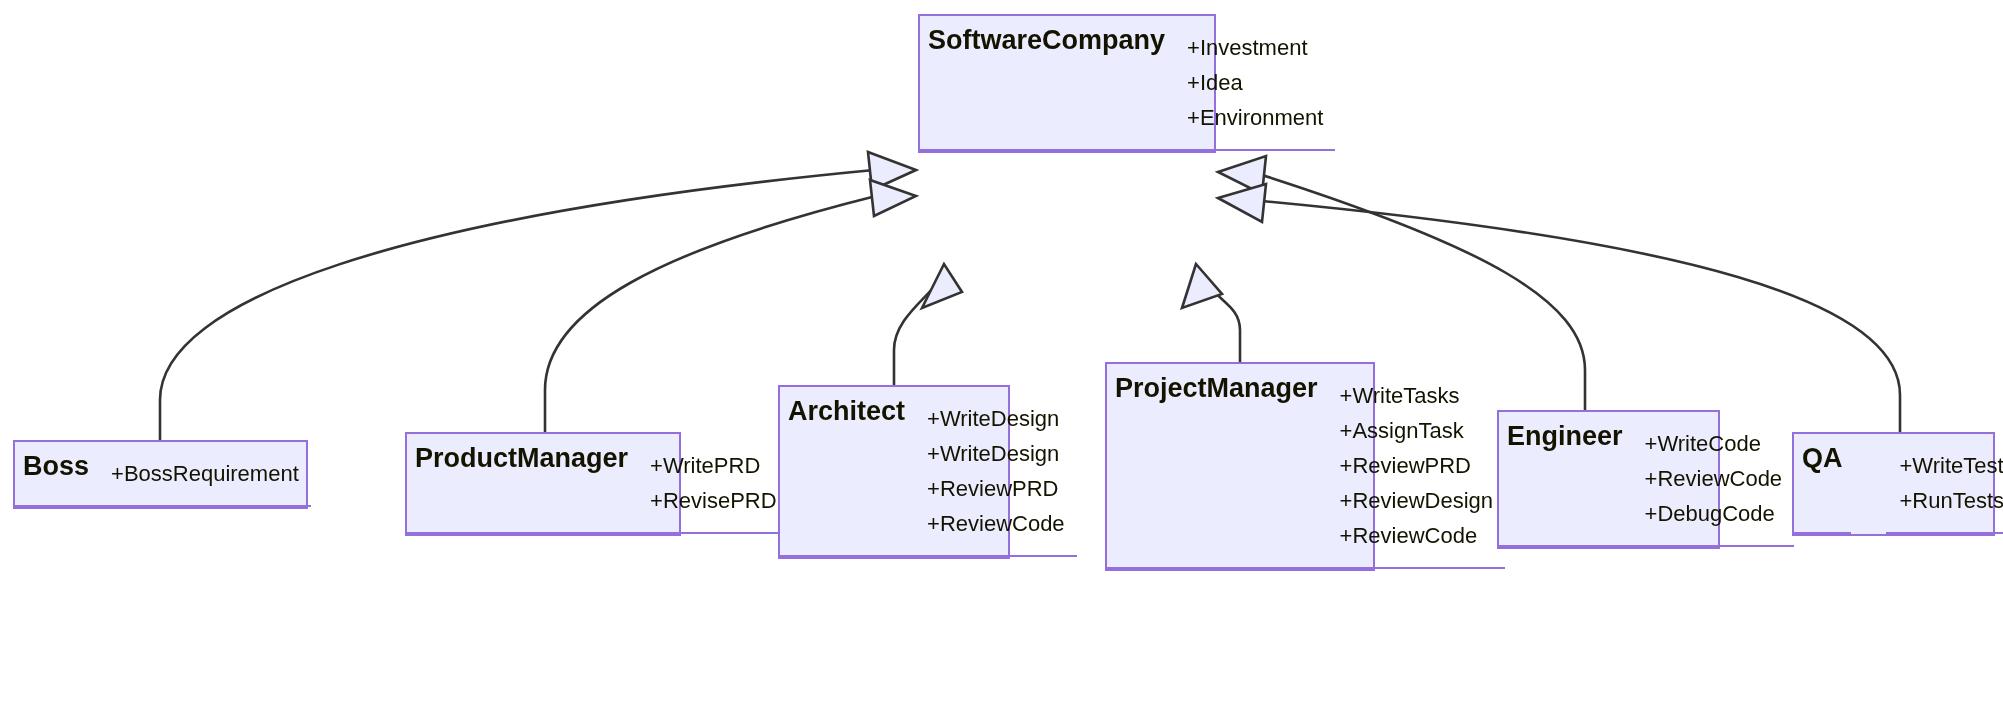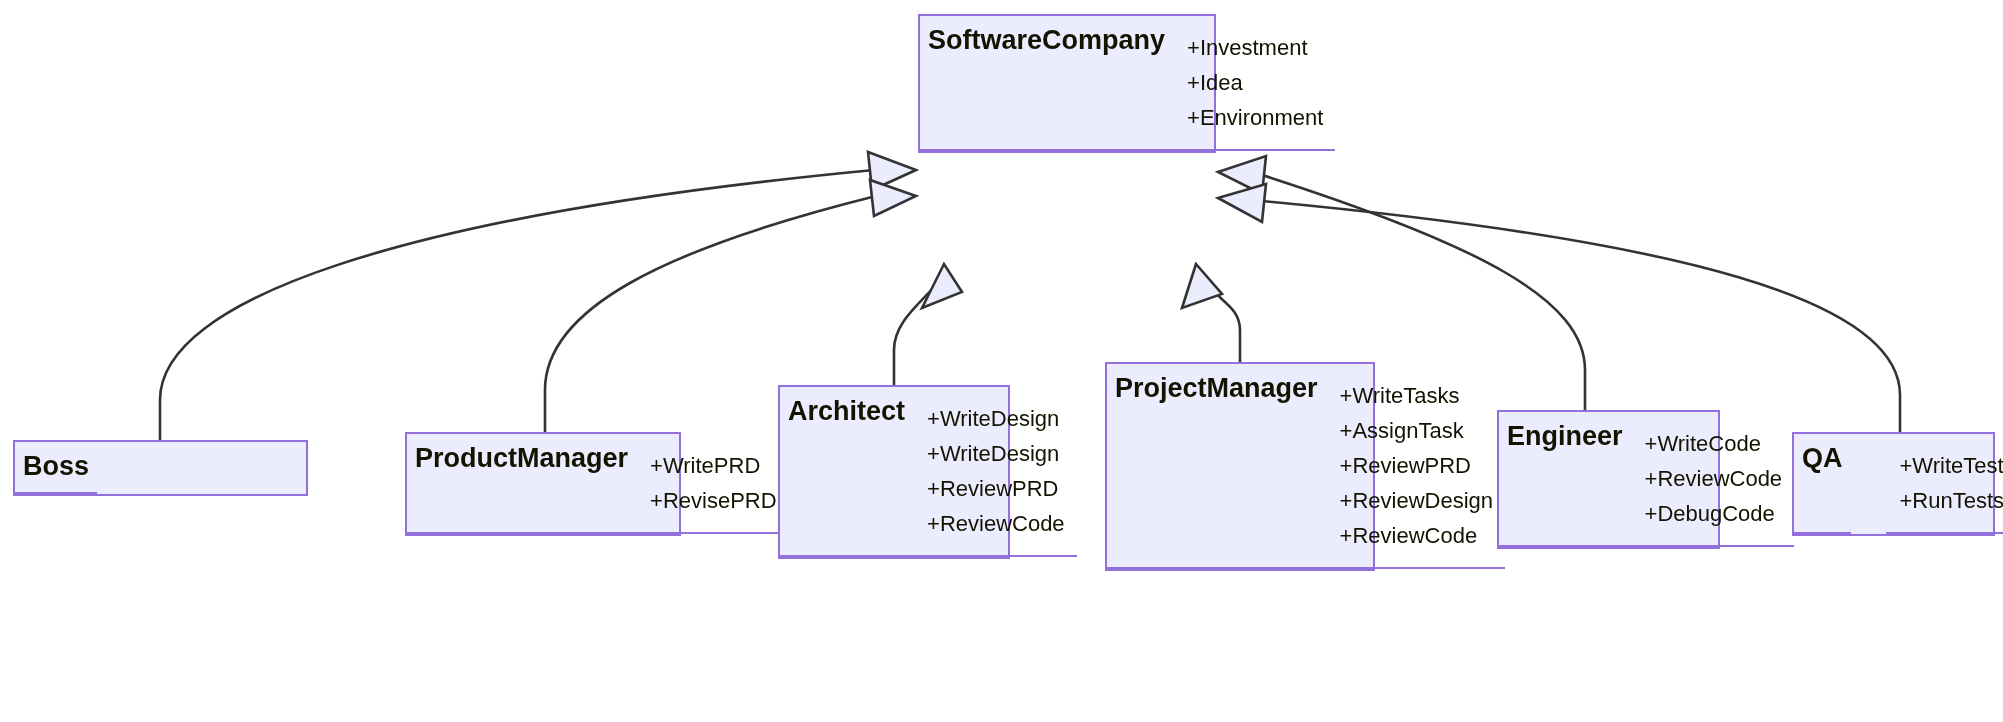--- a/index.html
+++ b/index.html
@@ -101,20 +101,23 @@
     <div class="uml-members">
       <div class="uml-member">+Investment</div>
       <div class="uml-member">+Idea</div>
       <div class="uml-member">+Environment</div>
     </div>
     <div class="uml-methods"></div>
   </div>
 
   <div class="uml-class" style="left:13px; top:431px; width:295px;margin-top:9px;">
     <div class="uml-title">Boss</div>
+    <div class="uml-members">
+      <div class="uml-member">+BossRequirement</div>
+    </div>
     <div class="uml-methods"></div>
   </div>
 
   <div class="uml-class" style="left:405px; top:432px; width:276px;">
     <div class="uml-title">ProductManager</div>
     <div class="uml-members">
       <div class="uml-member">+WritePRD</div>
       <div class="uml-member">+RevisePRD</div>
     </div>
     <div class="uml-methods"></div>

